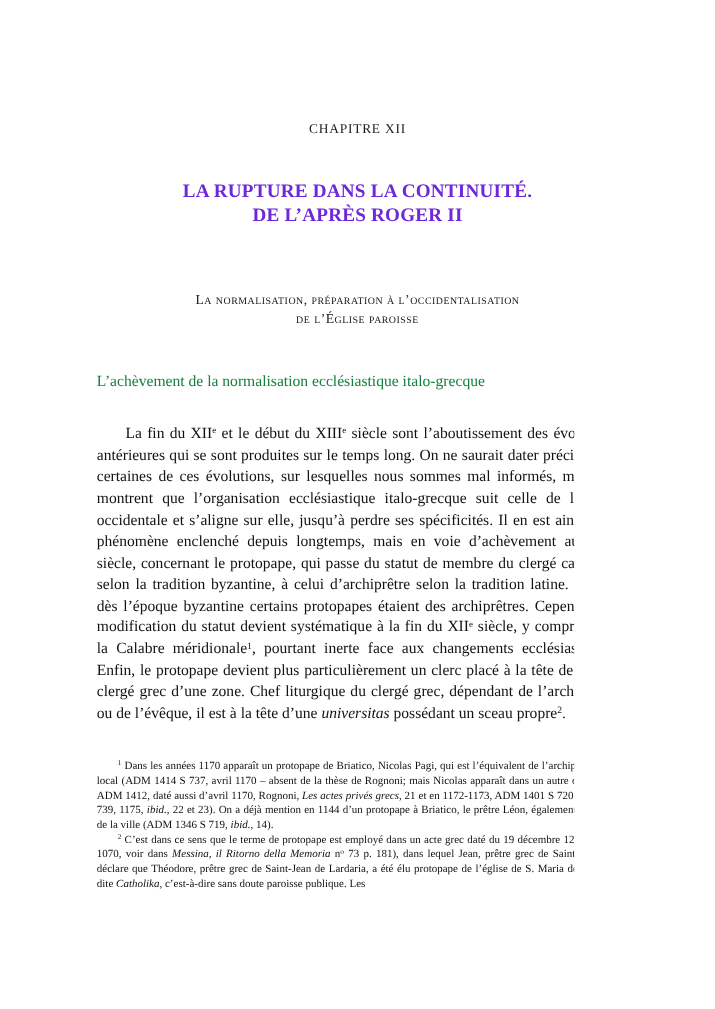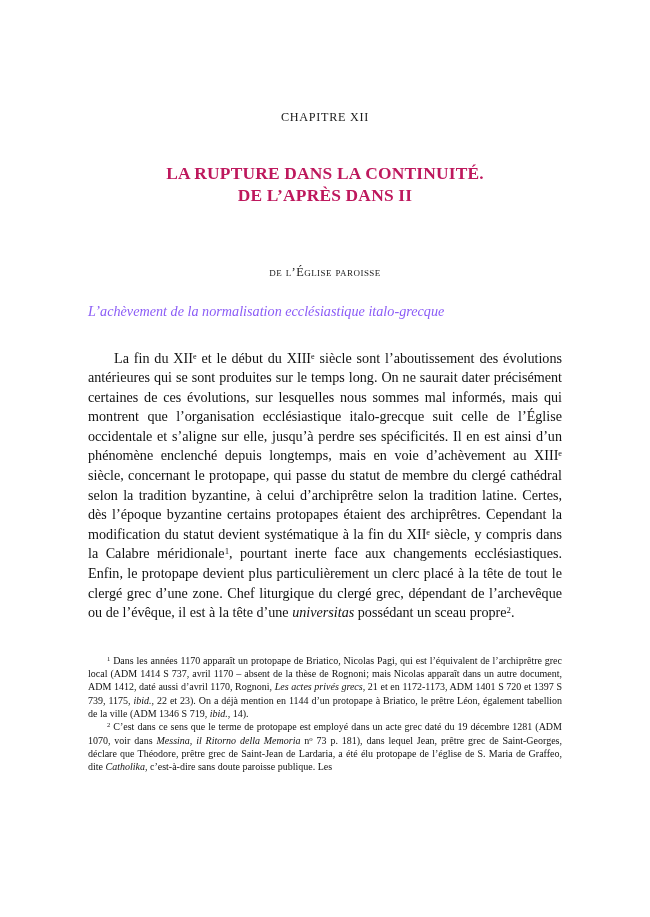--- a/index.html
+++ b/index.html
@@ -8,21 +8,20 @@
     background: #ffffff;
   }
   .page {
     position: relative;
     width: 522px;
     height: 917px;
     background: #ffffff;
     overflow: hidden;
     font-family: "Liberation Serif", "DejaVu Serif", serif;
     color: #1a1a1a;
-    padding-left: 40px;
     -webkit-font-smoothing: antialiased;
   }
   .content {
     position: absolute;
     left: 88px;
     top: 0;
     width: 474px;
   }
 
   
@@ -34,21 +33,21 @@
     color: #1a1a1a;
   }
 
   
   .chapter-title {
     margin-top: 37px;
     text-align: center;
     font-size: 17.4px;
     line-height: 1.29;
     letter-spacing: 0.2px;
-    color: #be185d;
+    color: #6d28d9;
   }
   .chapter-title .tline {
     display: block;
     white-space: nowrap;
   }
   sup.ord {
     font-size: 0.58em;
     vertical-align: 0.52em;
     line-height: 0;
   }
@@ -60,25 +59,24 @@
     font-size: 12.4px;
     line-height: 1.42;
     font-variant: small-caps;
     letter-spacing: 0.45px;
     color: #1a1a1a;
   }
   .section-heading .hline { display: block; }
 
   
   .sub-heading {
-    margin-top: 21px;
-    font-style: italic;
+    margin-top: 40px;
     font-size: 14.2px;
     text-align: left;
-    color: #8b5cf6;
+    color: #15803d;
   }
 
   
   .body-text {
     margin-top: 29px;
     font-size: 14.15px;
     line-height: 1.385;
     text-align: justify;
     text-justify: inter-word;
     hyphens: manual;
@@ -117,24 +115,25 @@
 </head>
 <body>
 
 <div class="page">
   <div class="content">
 
     <div class="chapter-label">CHAPITRE XII</div>
 
     <h1 class="chapter-title">
       <span class="tline">LA RUPTURE DANS LA CONTINUITÉ.</span>
-      <span class="tline">DE L’APRÈS DANS II</span>
+      <span class="tline">DE L’APRÈS ROGER II</span>
     </h1>
 
     <div class="section-heading">
+      <span class="hline">La normalisation, préparation à l’occidentalisation</span>
       <span class="hline">de l’Église paroisse</span>
     </div>
 
     <div class="sub-heading">L’achèvement de la normalisation ecclésiastique italo-grecque</div>
 
     <div class="body-text">
       <p>La fin du XII<sup class="ord">e</sup> et le début du XIII<sup class="ord">e</sup> siècle sont l’aboutissement des évolutions antérieures qui se sont produites sur le temps long. On ne saurait dater précisément certaines de ces évolutions, sur lesquelles nous sommes mal informés, mais qui montrent que l’organisation ecclésiastique italo-grecque suit celle de l’Église occidentale et s’aligne sur elle, jusqu’à perdre ses spécificités. Il en est ainsi d’un phénomène enclenché depuis longtemps, mais en voie d’achèvement au XIII<sup class="ord">e</sup> siècle, concernant le protopape, qui passe du statut de membre du clergé cathédral selon la tradition byzantine, à celui d’archiprêtre selon la tradition latine. Certes, dès l’époque byzantine certains protopapes étaient des archiprêtres. Cependant la modification du statut devient systématique à la fin du XII<sup class="ord">e</sup> siècle, y compris dans la Calabre méridionale<sup class="fn">1</sup>, pourtant inerte face aux changements ecclésiastiques. Enfin, le protopape devient plus particulièrement un clerc placé à la tête de tout le clergé grec d’une zone. Chef liturgique du clergé grec, dépendant de l’archevêque ou de l’évêque, il est à la tête d’une <i>universitas</i> possédant un sceau propre<sup class="fn">2</sup>.</p>
     </div>
 
     <div class="footnotes">

